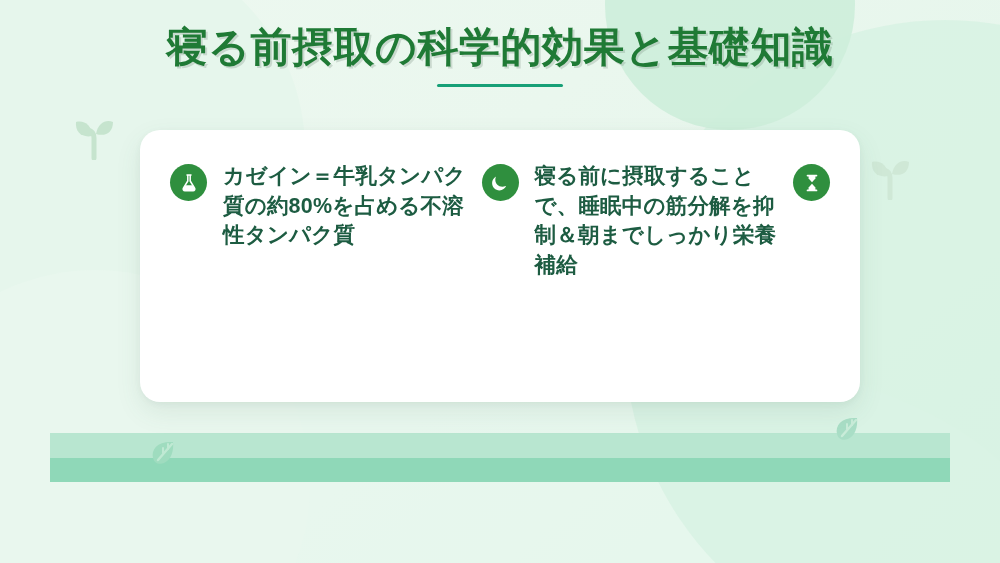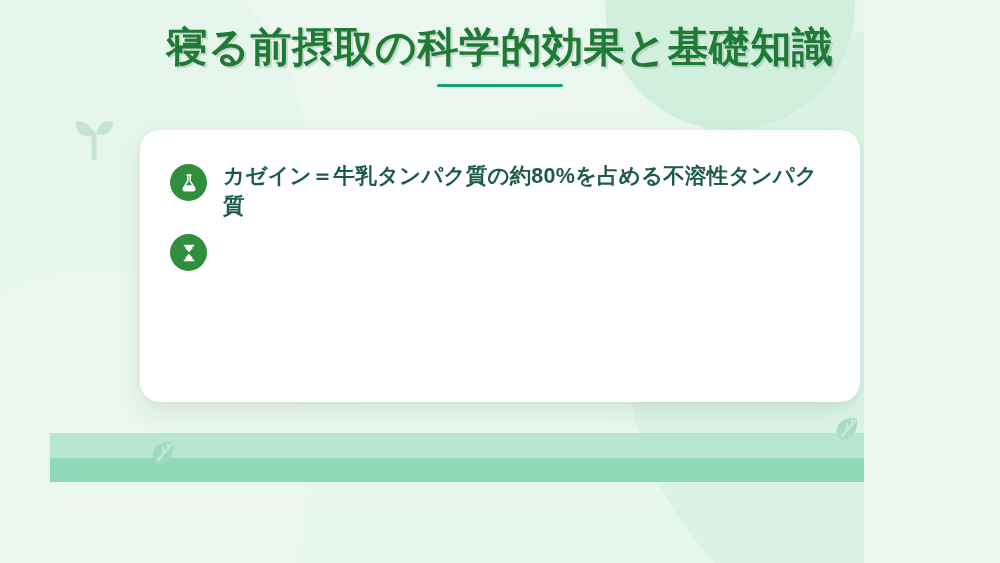--- a/index.html
+++ b/index.html
@@ -9,21 +9,21 @@
   body {
     width: 1000px;
     height: 563px;
     overflow: hidden;
     font-family: "Liberation Sans", "DejaVu Sans", sans-serif;
     background: #eef8f0;
   }
 
   .slide {
     position: relative;
-    width: 864px;
+    width: 1000px;
     height: 563px;
     overflow: hidden;
     background: linear-gradient(140deg, #edf8f0 0%, #eaf7ee 40%, #e6f6ec 70%, #e2f4e9 100%);
   }
 
   
   .bg-circle {
     position: absolute;
     border-radius: 50%;
     pointer-events: none;
@@ -135,21 +135,21 @@
     background: #ffffff;
     border-radius: 20px;
     box-shadow: 0 10px 26px rgba(70,110,85,0.10), 0 2px 6px rgba(70,110,85,0.06);
     z-index: 6;
     box-sizing: border-box;
     padding: 32px 30px 20px 30px;
   }
 
   .bullet-list {
     display: flex;
-    flex-direction: column;
+    flex-direction: row;
     gap: 11px;
   }
   .bullet {
     display: flex;
     align-items: flex-start;
     gap: 16px;
   }
   .bullet-icon {
     flex: 0 0 auto;
     width: 37px;
@@ -226,20 +226,28 @@
       <div class="bullet">
         <div class="bullet-icon">
           <svg width="20" height="20" viewBox="0 0 20 20">
             <path d="M8 2 L12 2 M8.8 2 L8.8 8 L4.4 15.2 C3.7 16.4 4.5 17.8 5.9 17.8 L14.1 17.8 C15.5 17.8 16.3 16.4 15.6 15.2 L11.2 8 L11.2 2" stroke="#ffffff" stroke-width="1.5" fill="none" stroke-linecap="round" stroke-linejoin="round"></path>
             <path d="M6.6 12.2 L13.4 12.2 L15.6 15.2 C16.3 16.4 15.5 17.8 14.1 17.8 L5.9 17.8 C4.5 17.8 3.7 16.4 4.4 15.2 Z" fill="#ffffff"></path>
           </svg>
         </div>
         <div class="bullet-text">カゼイン＝牛乳タンパク質の約80%を占める不溶性タンパク質</div>
       </div>
 
+      <div class="bullet">
+        <div class="bullet-icon">
+          <svg width="20" height="20" viewBox="0 0 20 20">
+            <path d="M15.6 12.9 C14.6 13.4 13.5 13.7 12.3 13.7 C8.4 13.7 5.3 10.6 5.3 6.7 C5.3 5.5 5.6 4.4 6.1 3.4 C3.7 4.6 2.1 7.1 2.1 10 C2.1 14.1 5.4 17.4 9.5 17.4 C12.5 17.4 15 15.6 16.1 13.1 Z" fill="#ffffff"></path>
+          </svg>
+        </div>
+        <div class="bullet-text">寝る前に摂取することで、睡眠中の筋分解を抑制＆朝までしっかり栄養補給</div>
+      </div>
 
       <div class="bullet">
         <div class="bullet-icon">
           <svg width="20" height="20" viewBox="0 0 20 20">
             <path d="M5.5 2.6 L14.5 2.6 M5.5 17.4 L14.5 17.4" stroke="#ffffff" stroke-width="1.7" stroke-linecap="round"></path>
             <path d="M6.6 2.6 L6.6 5.6 L10 9.3 L13.4 5.6 L13.4 2.6 Z" fill="#ffffff"></path>
             <path d="M6.6 17.4 L6.6 14.4 L10 10.7 L13.4 14.4 L13.4 17.4 Z" fill="#ffffff"></path>
           </svg>
         </div>
       </div>

